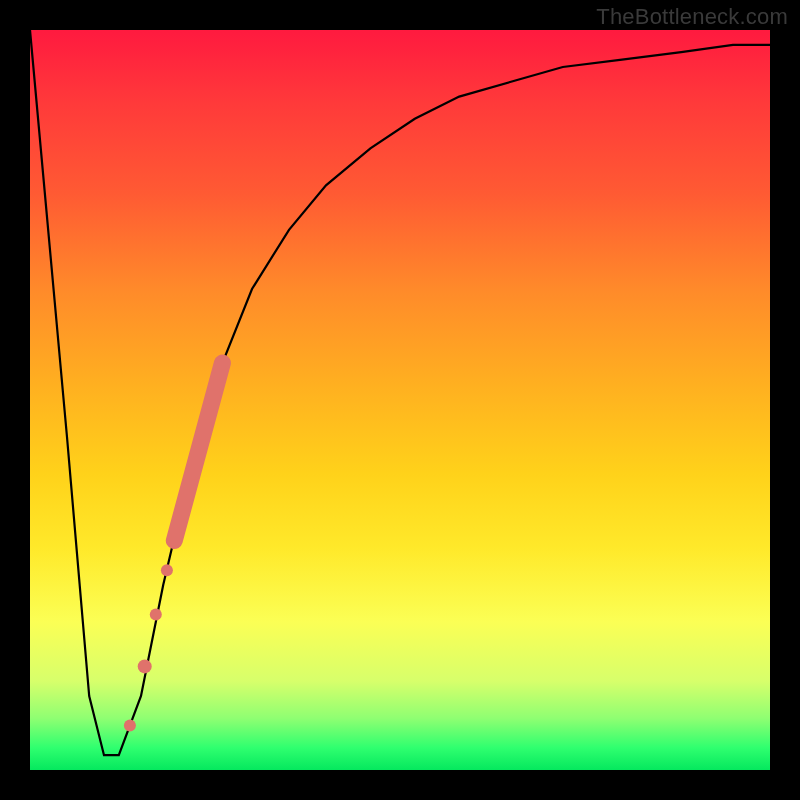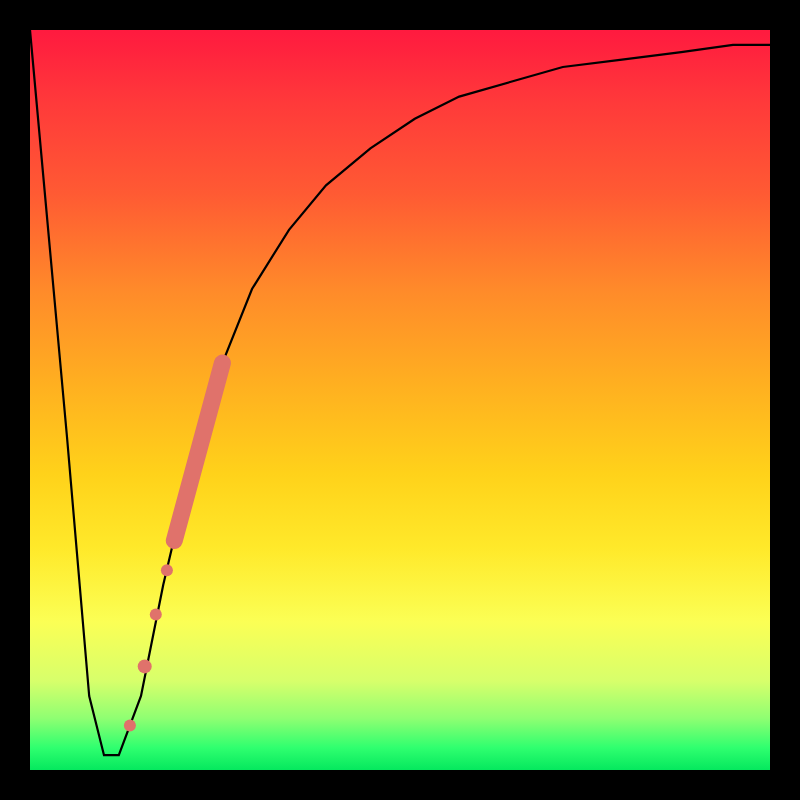--- a/index.html
+++ b/index.html
@@ -68,13 +68,14 @@
       <line id="thick-seg" stroke="#e0726b" stroke-width="17" stroke-linecap="round" x1="144.3" y1="510.6" x2="192.4" y2="332.99999999999994"></line>
       <g id="dots">
           <circle cx="99.9" cy="695.6" r="6" fill="#e0726b"></circle>
           <circle cx="114.7" cy="636.4" r="7" fill="#e0726b"></circle>
           <circle cx="125.80000000000001" cy="584.6" r="6" fill="#e0726b"></circle>
           <circle cx="136.9" cy="540.2" r="6" fill="#e0726b"></circle>
         </g>
     </svg>
 
   </div>
+  <div class="watermark">TheBottleneck.com</div>
 </div>
 
 </body></html>

